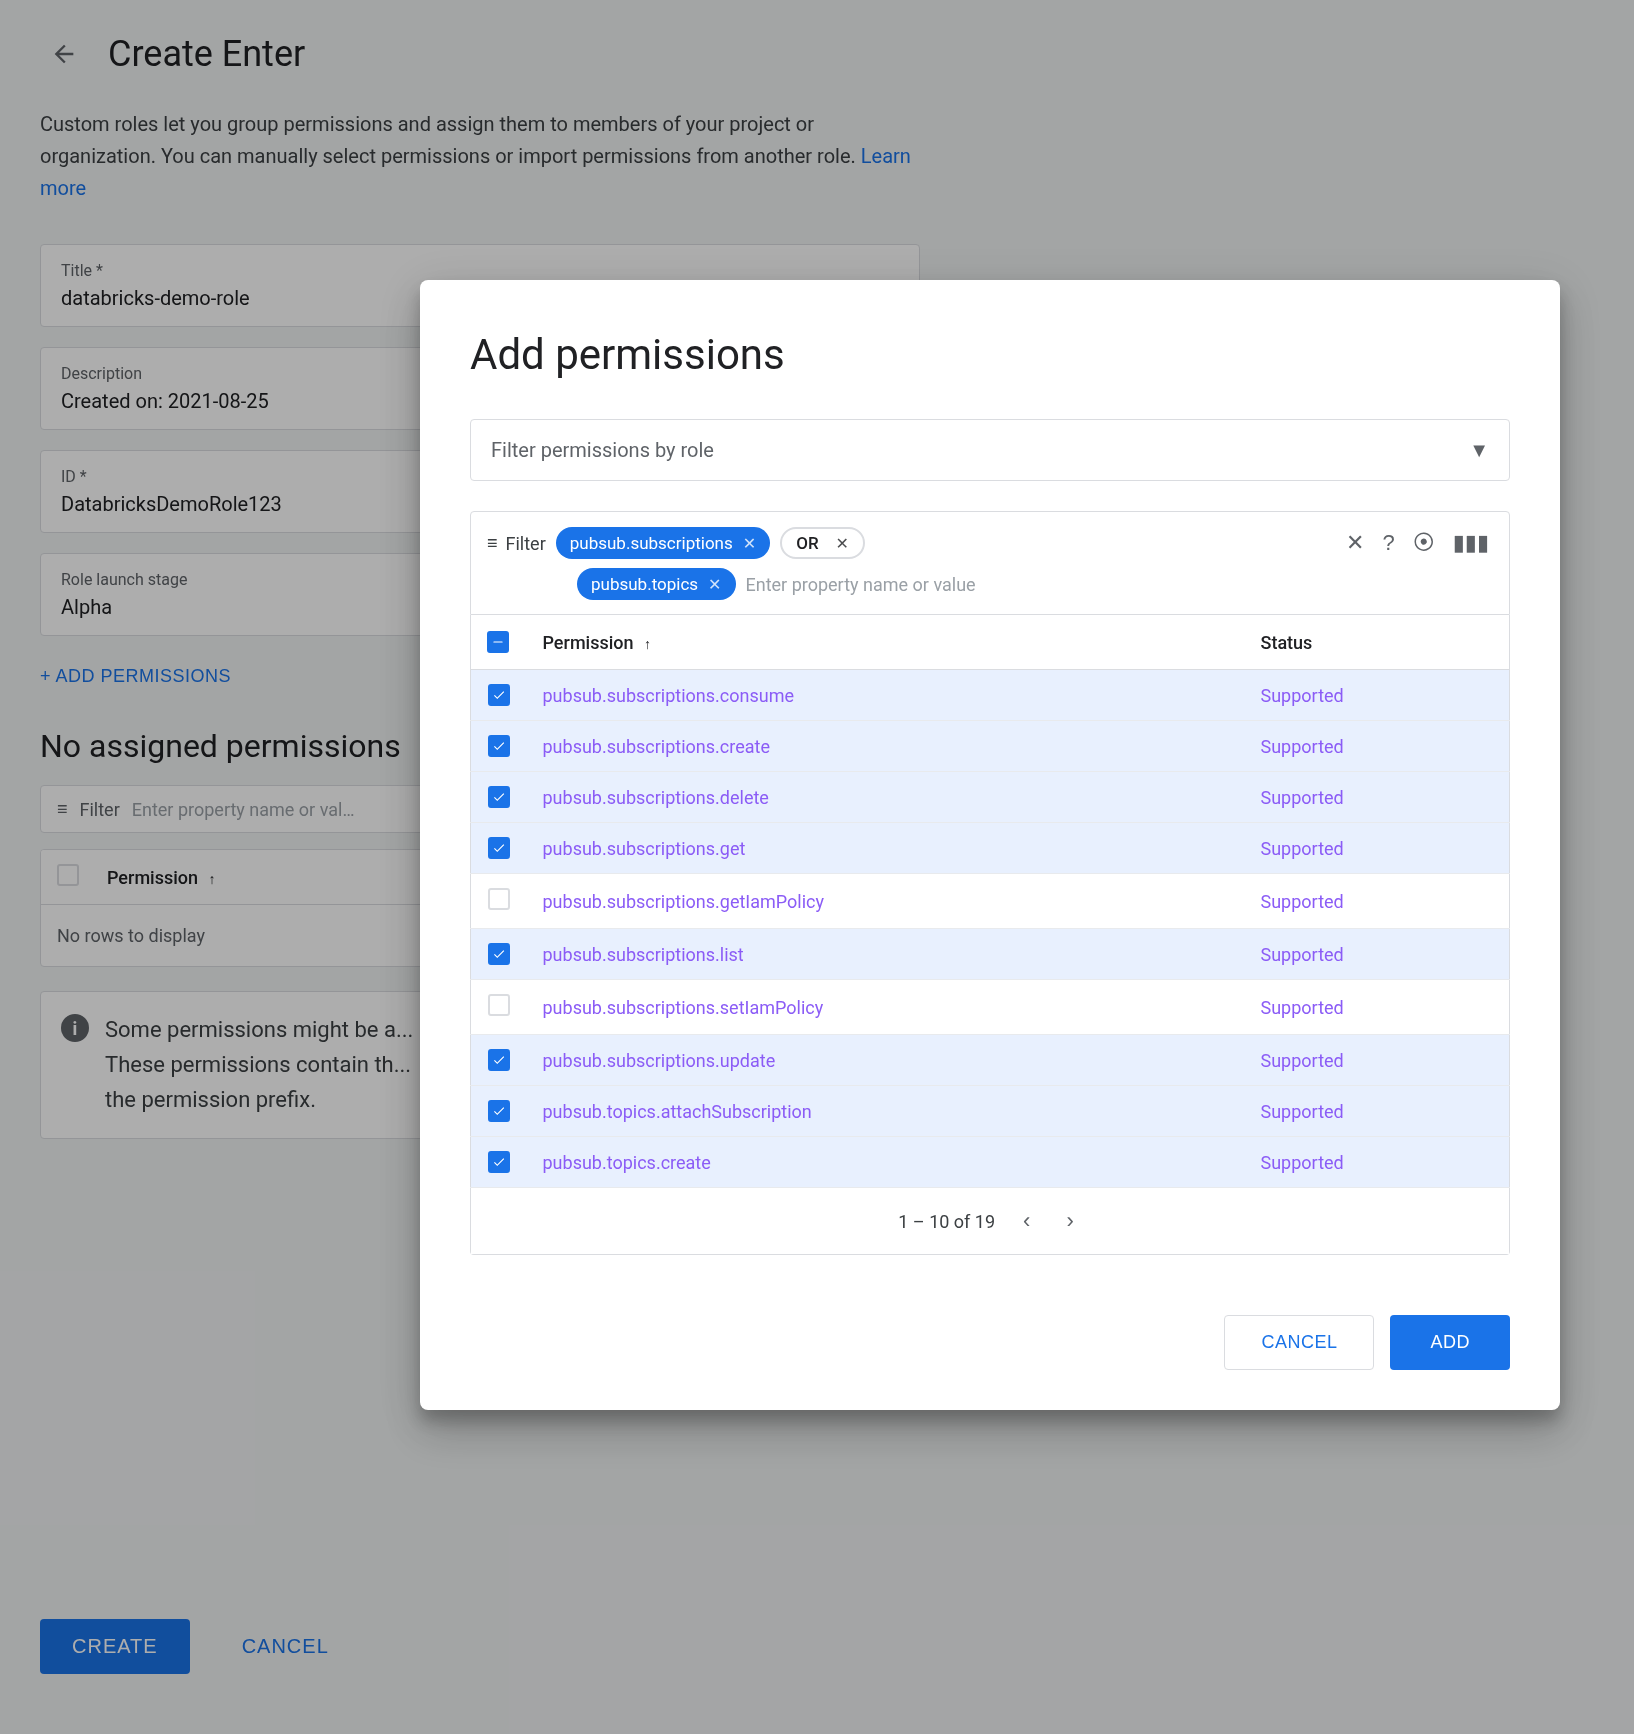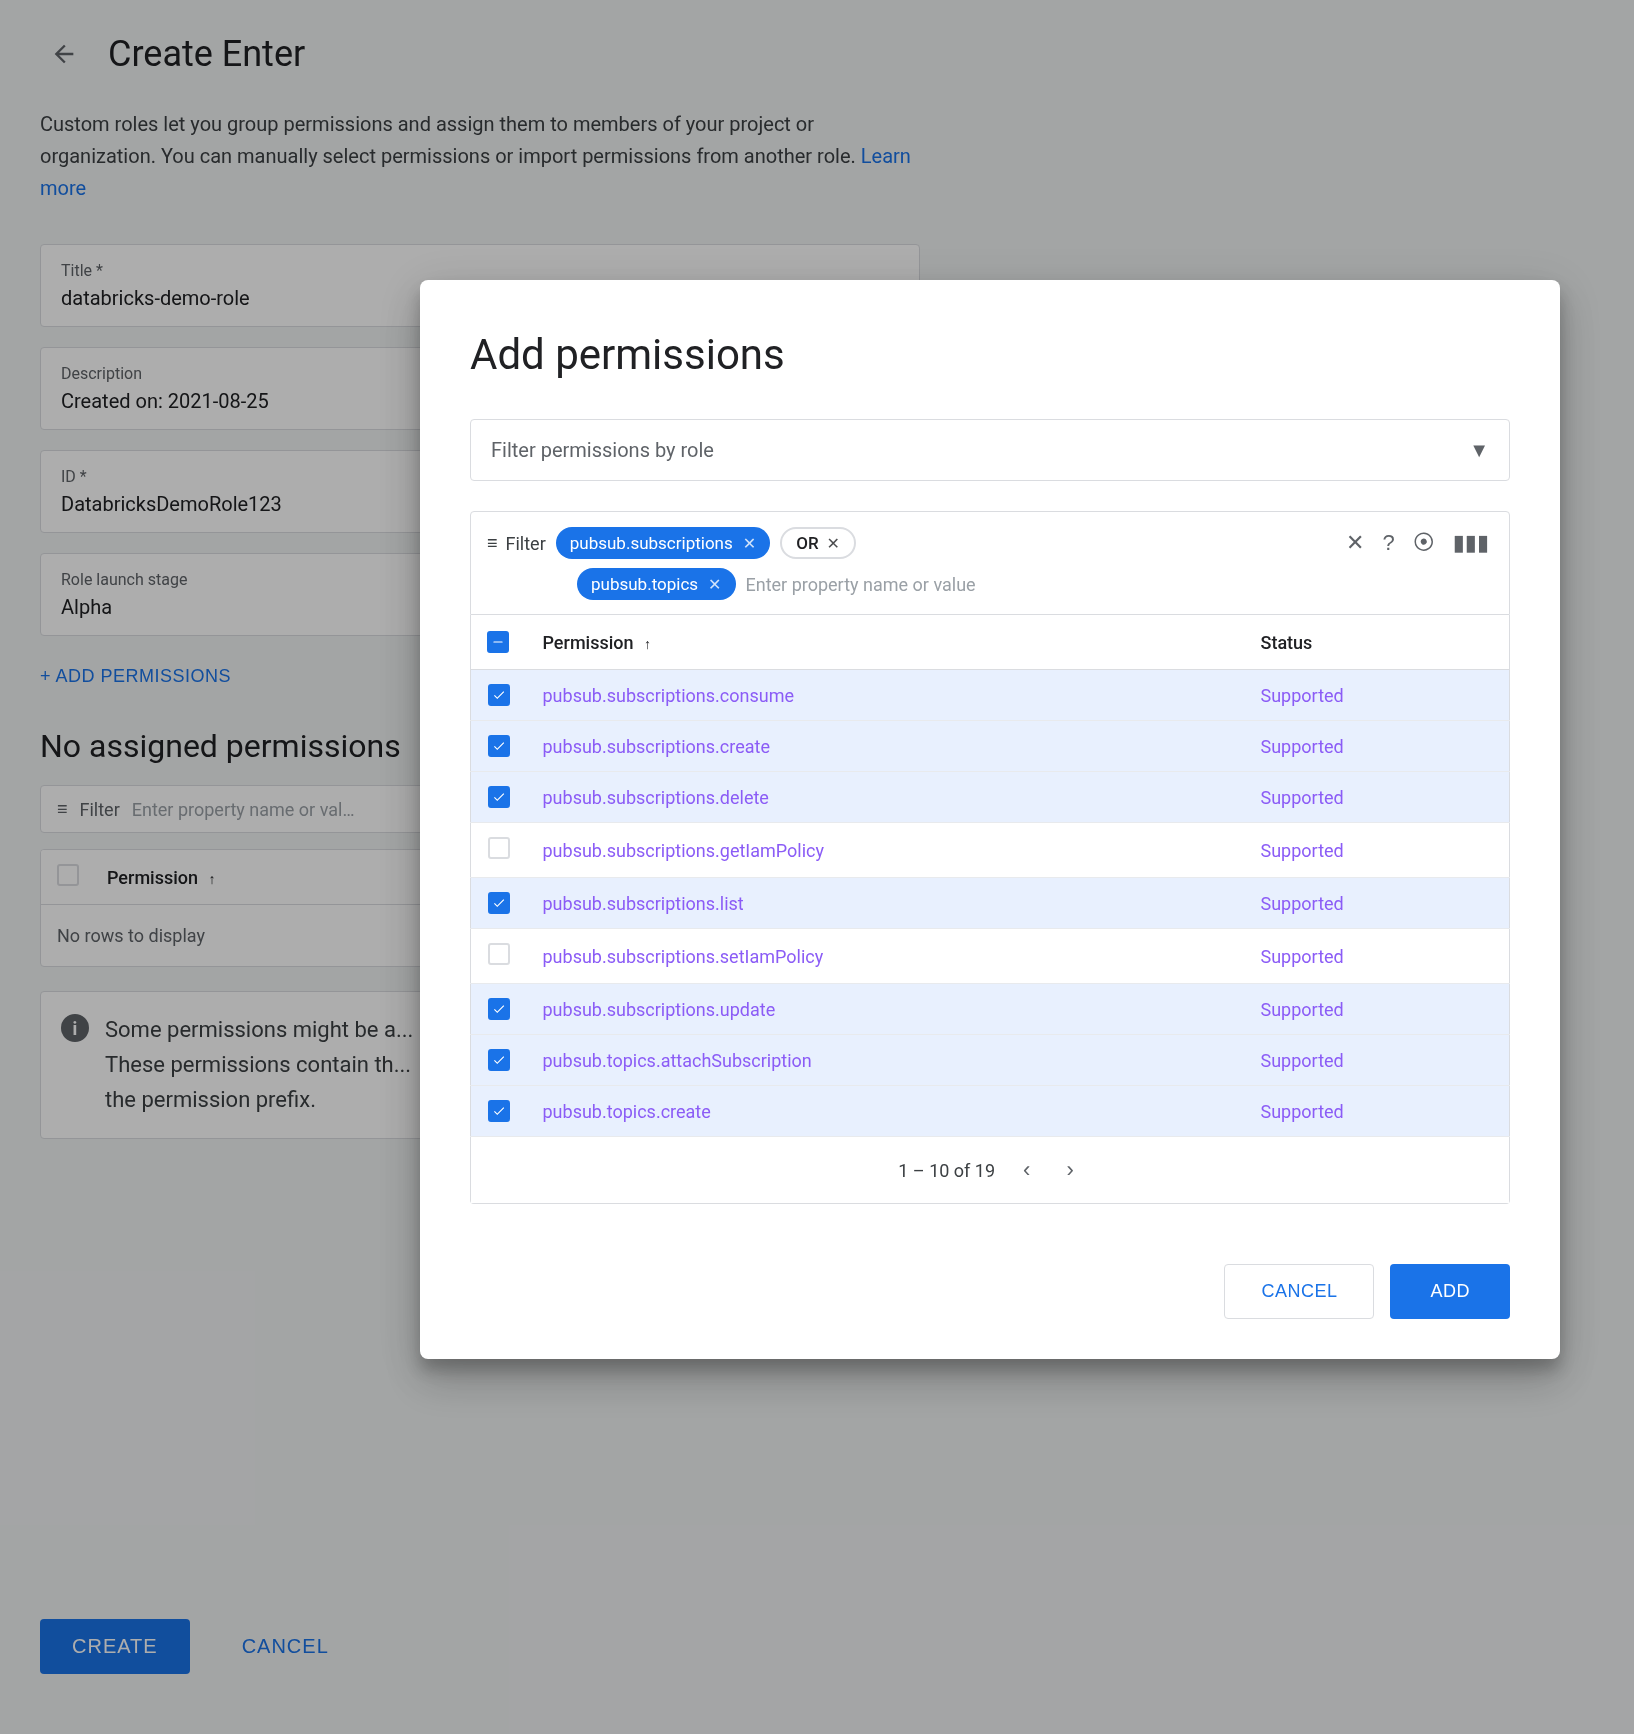--- a/index.html
+++ b/index.html
@@ -300,21 +300,21 @@
     .chip-or {
       background: white;
       color: #202124;
       border: 2px solid #dadce0;
       border-radius: 20px;
       padding: 4px 14px;
       font-size: 17px;
       font-weight: 500;
       display: flex;
       align-items: center;
-      gap: 8px;
+      gap: 17px;
     }
 
     .filter-action-btn {
       background: none;
       border: none;
       cursor: pointer;
       color: #5f6368;
       font-size: 22px;
       padding: 4px;
     }
@@ -621,20 +621,29 @@
           </tr>
           <tr class="row-highlighted">
             <td class="checkbox-cell"><div class="cb checked">
                 <svg viewBox="0 0 24 24">
                   <path d="M9 16.17L4.83 12l-1.42 1.41L9 19 21 7l-1.41-1.41z"></path>
                 </svg>
               </div></td>
             <td>pubsub.subscriptions.delete</td>
             <td>Supported</td>
           </tr>
+          <tr class="row-highlighted">
+            <td class="checkbox-cell"><div class="cb checked">
+                <svg viewBox="0 0 24 24">
+                  <path d="M9 16.17L4.83 12l-1.42 1.41L9 19 21 7l-1.41-1.41z"></path>
+                </svg>
+              </div></td>
+            <td>pubsub.subscriptions.get</td>
+            <td>Supported</td>
+          </tr>
           <tr>
             <td class="checkbox-cell"><div class="cb"></div></td>
             <td>pubsub.subscriptions.getIamPolicy</td>
             <td>Supported</td>
           </tr>
           <tr class="row-highlighted">
             <td class="checkbox-cell"><div class="cb checked">
                 <svg viewBox="0 0 24 24">
                   <path d="M9 16.17L4.83 12l-1.42 1.41L9 19 21 7l-1.41-1.41z"></path>
                 </svg>

